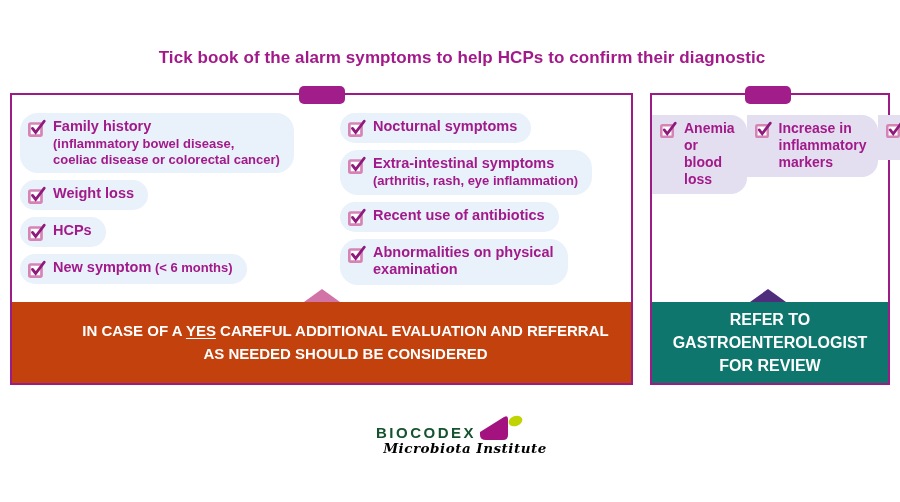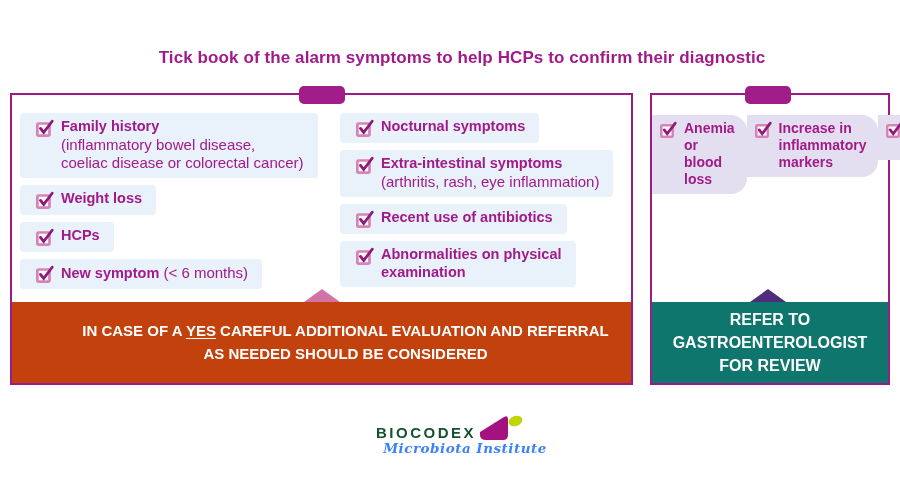--- a/index.html
+++ b/index.html
@@ -12,26 +12,26 @@
   #left-panel{left:10px;width:623px;height:292px;}
   #right-panel{left:650px;width:240px;height:292px;}
   .tab{position:absolute;top:-9px;width:46px;height:18px;border-radius:5px;background:#a01d8a;}
   #left-panel .tab{left:287px;}
   #right-panel .tab{left:93px;}
   
   .cols{display:flex;padding:18px 6px 0 8px;}
   .col{display:flex;flex-direction:column;align-items:flex-start;}
   .col1{width:320px;}
   .col2{flex:1;}
-  .bubble{display:inline-flex;align-items:flex-start;background:#e9f1fb;border-radius:4px;
-          padding:5px 14px 6px 16px;margin-bottom:7px;}
+  .bubble{display:inline-flex;align-items:flex-start;background:#e9f1fb;border-radius:18px;
+          padding:5px 14px 6px 8px;margin-bottom:7px;}
   .bubble .cb{flex:0 0 auto;margin-top:1px;margin-right:7px;overflow:visible;}
   .txt{color:#a21a8a;font-size:14.5px;line-height:1.22;white-space:pre-line;}
   .lbl{font-weight:bold;}
-  .sub,.sfx{font-weight:normal;font-size:15px;}
+  .sub,.sfx{font-weight:bold;font-size:13px;}
   .sub{display:block;}
   
   .rlist{padding-top:20px;display:flex;flex-direction:row;align-items:flex-start;}
   .rlist .bubble{background:#e4dff0;border-radius:0 16px 16px 0;padding:5px 12px 6px 8px;}
   .rlist .txt{font-size:14px;}
   
   .banner{position:absolute;left:0;right:0;bottom:0;height:81px;display:flex;flex-direction:column;
           justify-content:center;align-items:center;text-align:center;color:#fff;font-weight:bold;}
   .banner-pink{background:#c2410c;font-size:15px;line-height:1.5;padding-left:48px;}
   .banner-purple{background:#0f766e;font-size:16px;line-height:1.45;}
@@ -39,21 +39,21 @@
        border-left:18px solid transparent;border-right:18px solid transparent;}
   .tri-pink{left:292px;border-bottom:13px solid #d173a7;}
   .tri-purple{left:98px;border-bottom:13px solid #4f2d7c;}
   .u{text-decoration:underline;text-underline-offset:2px;}
   
   .logo{position:absolute;top:414px;left:0;width:100%;display:flex;flex-direction:column;align-items:center;}
   .logo-row{display:flex;align-items:flex-end;}
   .brand{font-size:15px;font-weight:600;color:#14532d;letter-spacing:2.5px;line-height:1;}
   .mark{margin-left:2px;margin-bottom:-2px;}
   .tagline{font-family:"DejaVu Serif","Liberation Serif",serif;font-style:italic;font-weight:bold;
-           font-size:13.5px;color:#3b82f6;margin-top:0;margin-left:30px;letter-spacing:.5px;}
+           font-size:13.5px;color:#000000;margin-top:0;margin-left:30px;letter-spacing:.5px;}
 </style>
 </head>
 <body>
 
 <div id="stage">
 
   <div class="title">Tick book of the alarm symptoms to help HCPs to confirm their diagnostic</div>
 
   <div class="panel" id="left-panel">
     <div class="tab"></div>

